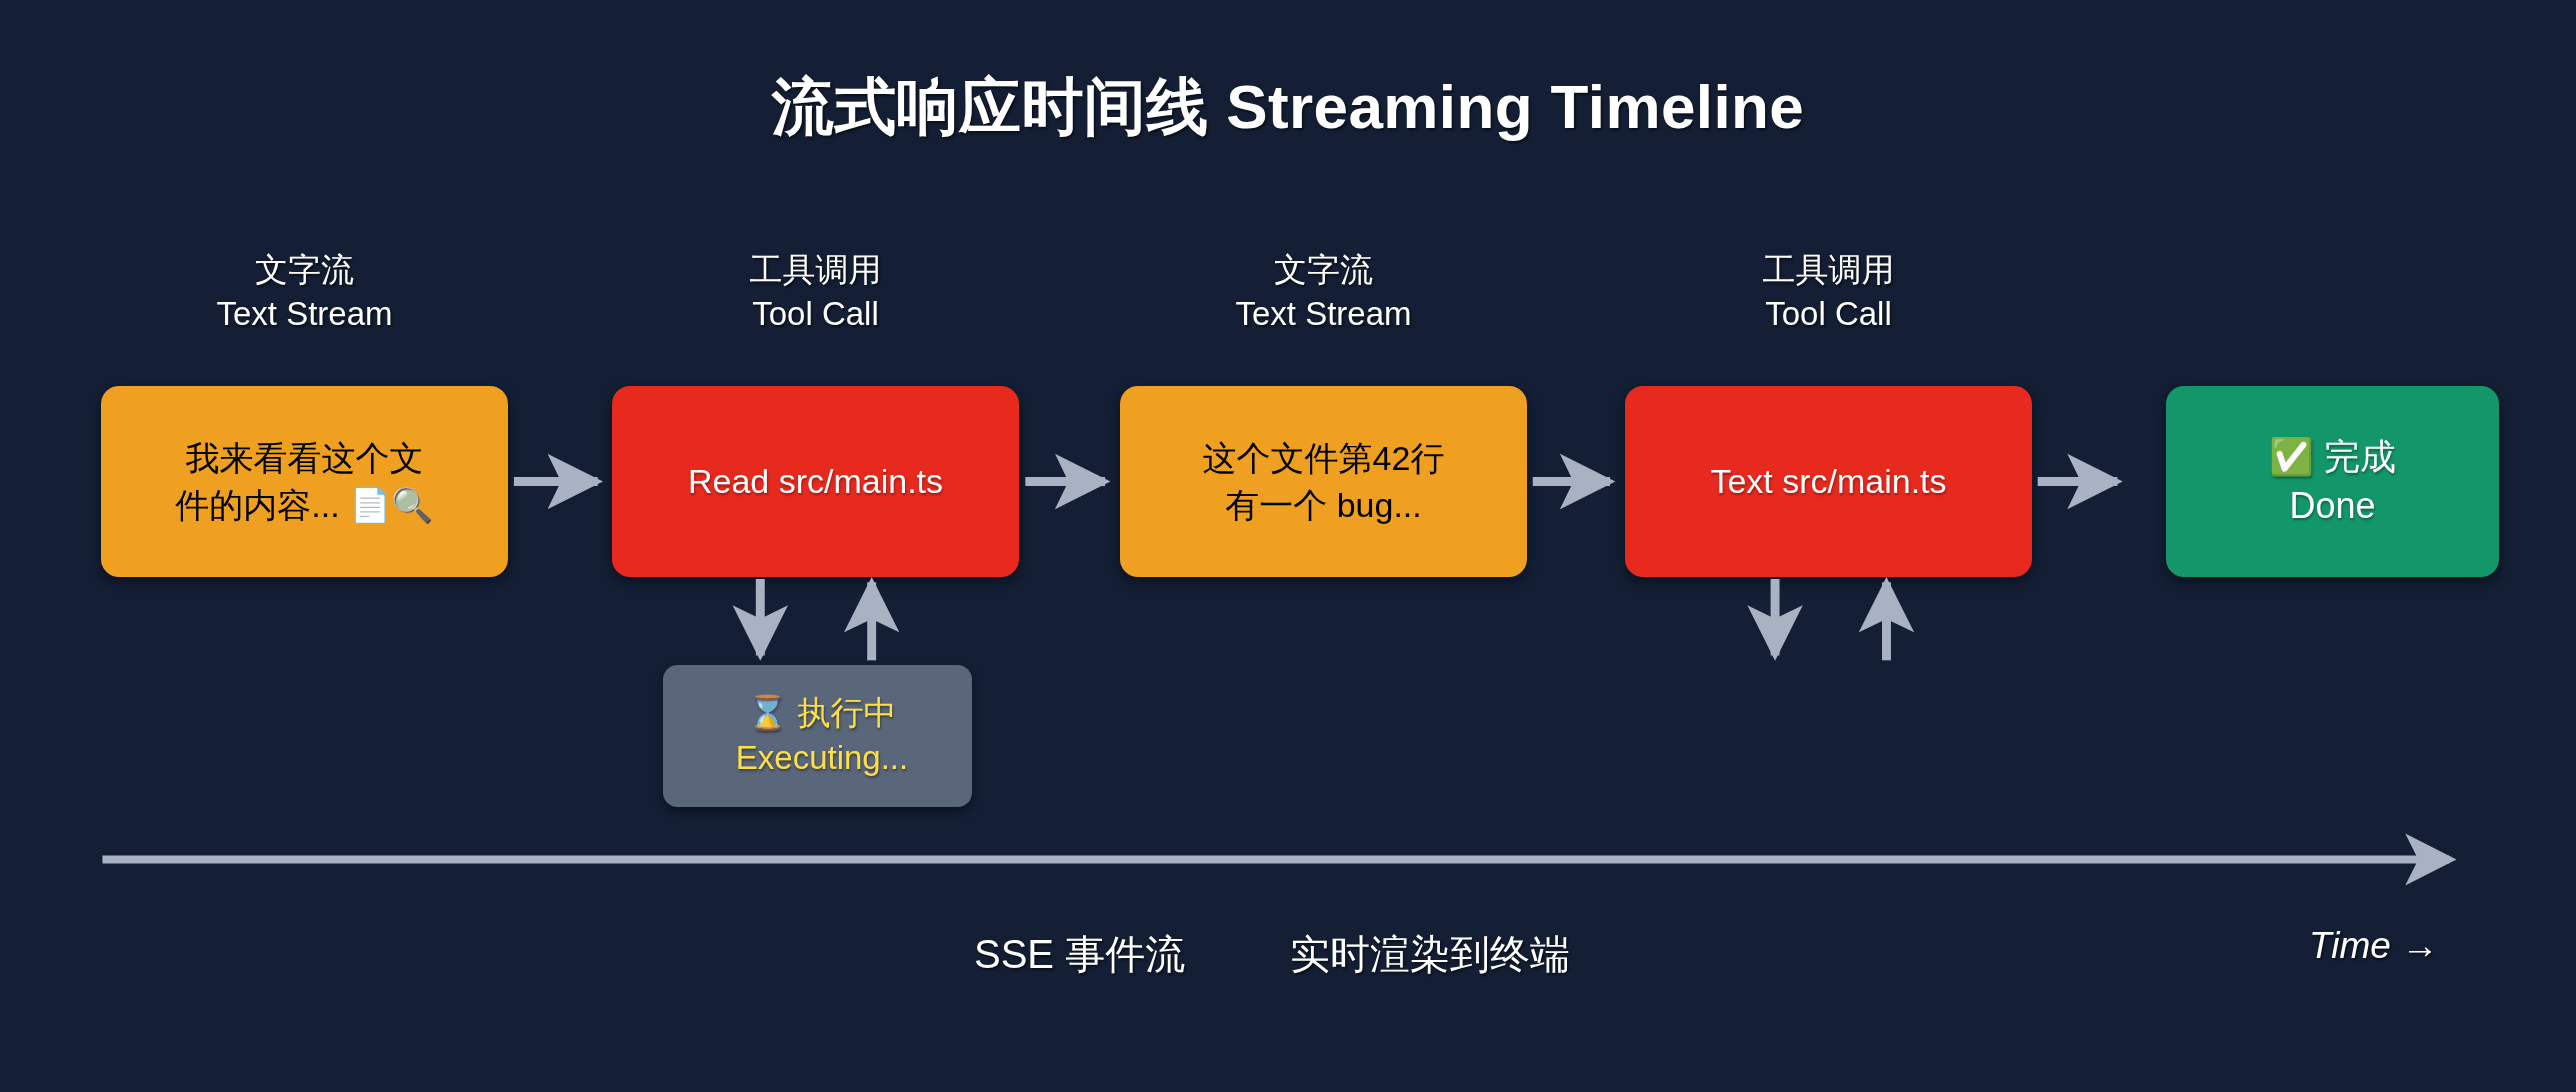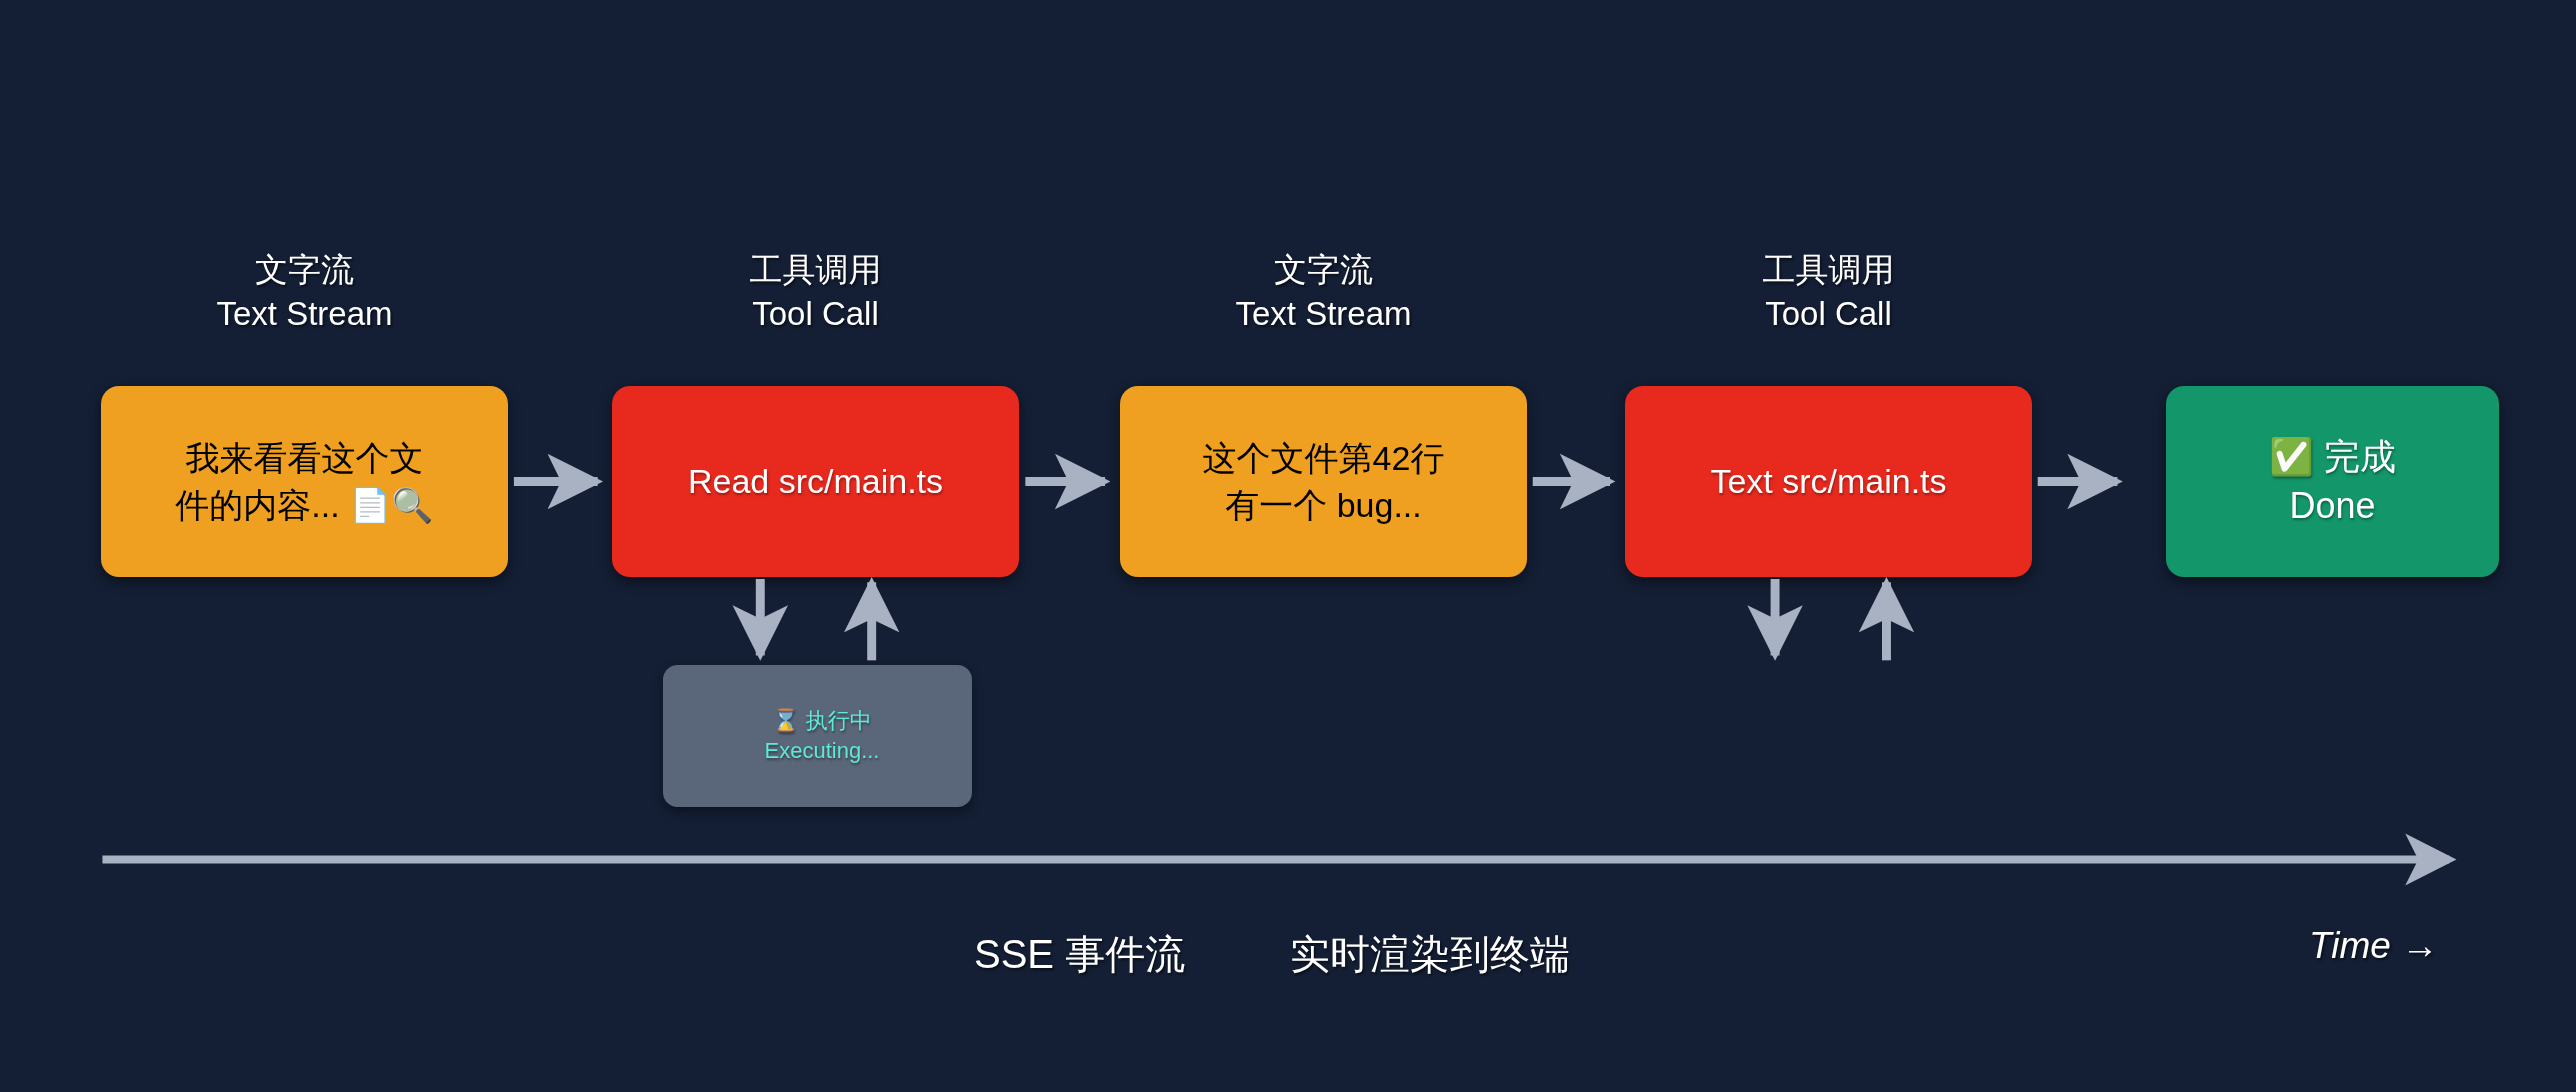--- a/index.html
+++ b/index.html
@@ -96,22 +96,22 @@
     box-sizing: border-box;
     background: #5a6679;
     display: flex;
     align-items: center;
     justify-content: center;
     text-align: center;
     box-shadow: 0 4.1px 10.6px rgba(0,0,0,0.40);
     padding: 0 16.3px;
   }
   .status-box .status-text {
-    color: #5eead4;
-    font-size: 22px;
+    color: #fde047;
+    font-size: 33px;
     line-height: 1.36;
     white-space: pre-line;
     text-shadow: 0.8px 1.6px 2.4px rgba(0,0,0,0.4);
     margin-left: 9px;
   }
 
   
   .caption {
     position: absolute;
     color: #ffffff;
@@ -135,20 +135,21 @@
     width: 2576px;
     height: 1093px;
     pointer-events: none;
   }
 </style>
 </head>
 <body>
 
 <div id="canvas">
 
+  <div class="title">流式响应时间线 Streaming Timeline</div>
 
   <div class="stage-label" style="left:101px; top:248px; width:407px;">
     <span class="ln">文字流</span>
     <span class="ln">Text Stream</span>
   </div>
   <div class="stage-label" style="left:612px; top:248px; width:407px;">
     <span class="ln">工具调用</span>
     <span class="ln">Tool Call</span>
   </div>
   <div class="stage-label" style="left:1120px; top:248px; width:407px;">

